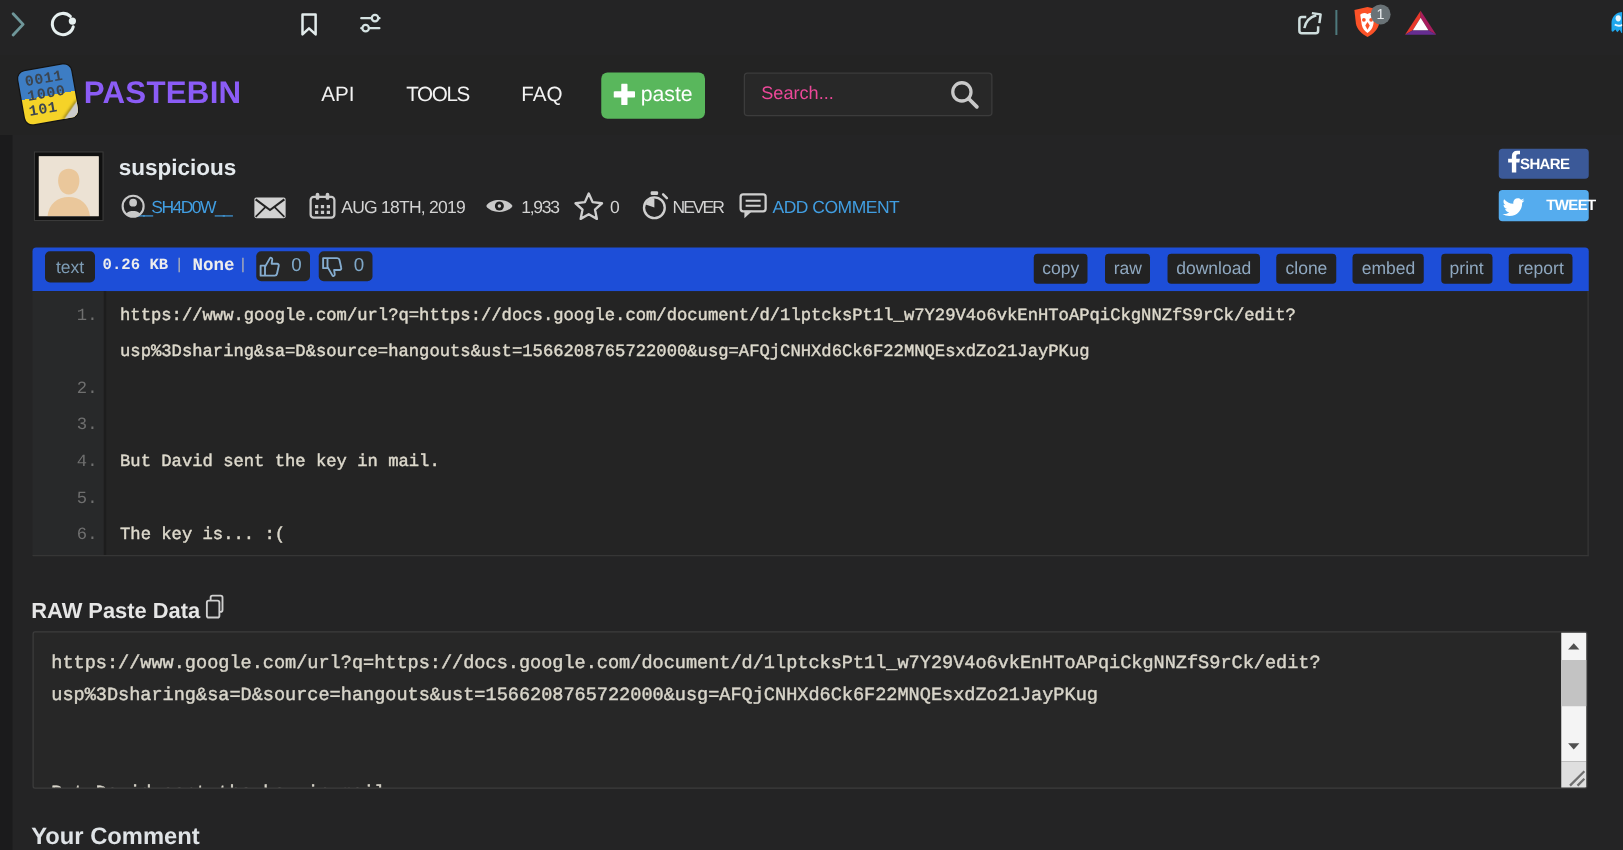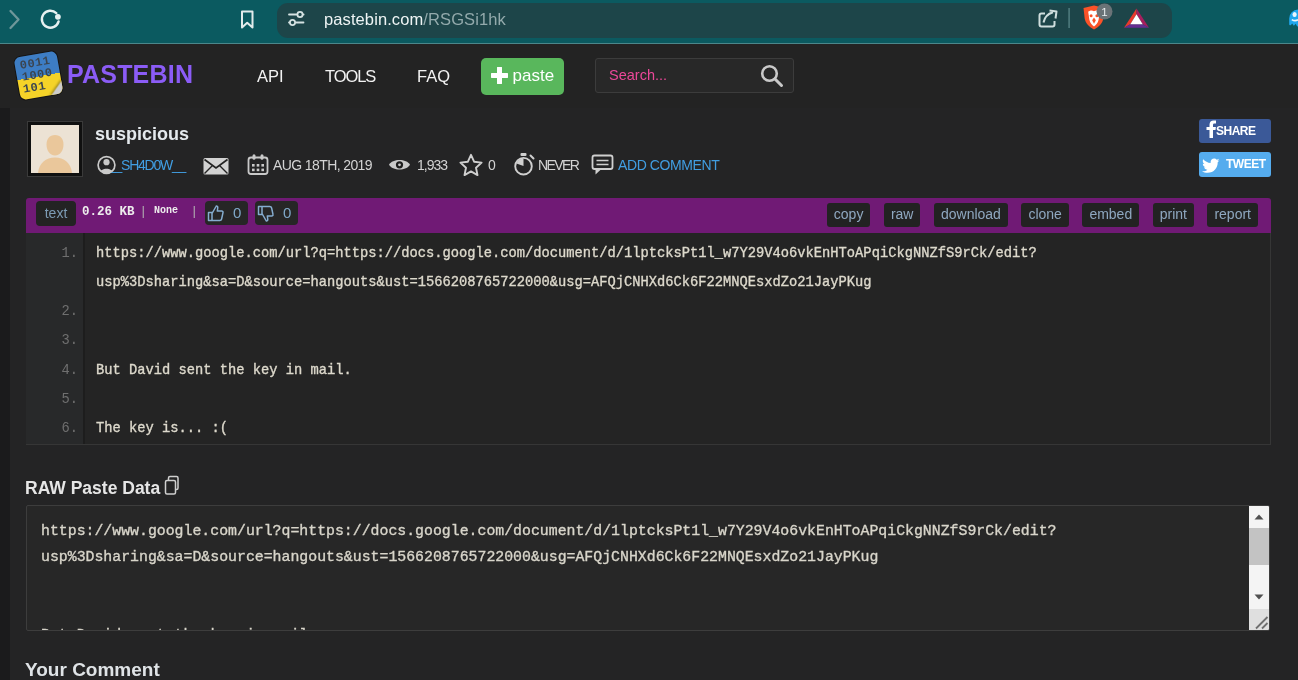--- a/index.html
+++ b/index.html
@@ -35,21 +35,21 @@
 #avatar .inner { position:absolute; left:3px; top:3px; width:48px; height:48px; background:#eee3d3; overflow:hidden; }
 #title { position:absolute; left:95px; top:124px; font-size:18px; font-weight:bold; color:#e4e9ed; }
 .meta { position:absolute; top:156.5px; font-size:14px; color:#d3d3d3; }
 .blue { color:#419ee2; }
 
 .sharebtn { position:absolute; left:1199px; width:72px; color:#fff; font-size:12px; font-weight:bold; border-radius:3px; text-align:left; letter-spacing:-0.5px; }
 #fbbtn { top:119px; height:24px; background:#3b5998; line-height:24px; }
 #twbtn { top:152px; height:25px; background:#55acee; line-height:25px; }
 
 
-#toolbar { position:absolute; left:26px; top:198px; width:1245px; height:35px; background:#701a75; border-radius:3px 3px 0 0; }
+#toolbar { position:absolute; left:26px; top:198px; width:1245px; height:35px; background:#1d4ed8; border-radius:3px 3px 0 0; }
 .chip { position:absolute; background:#232323; border-radius:4px; color:#7d9cb5; }
 #chip-text { left:10px; top:3px; width:40px; height:25px; font-size:14px; text-align:center; line-height:24px; }
 #kbinfo { position:absolute; left:56px; top:7px; font-family:"Liberation Mono",monospace; font-size:12.5px; font-weight:bold; color:#ededed; }
 .thumbchip { position:absolute; top:3px; width:43px; height:24px; background:#262626; border-radius:4px; }
 .thumbchip .num { position:absolute; left:28px; top:3px; font-size:15px; color:#7fa8c8; }
 #rightchips { position:absolute; right:13px; top:5px; height:24px; }
 #rightchips span { display:inline-block; background:#222222; border-radius:3px; color:#8fa8c0; font-size:14px; height:24px; line-height:23px; padding:0 7px; margin-left:13.5px; }
 
 
 #codeblock { position:absolute; left:26px; top:233px; width:1245px; height:212px; background:#242424; border-right:1px solid #363636; border-bottom:1px solid #363636; }
@@ -65,25 +65,20 @@
 #sbar { position:absolute; left:1222px; top:0; width:21px; height:103px; background:#f4f4f4; }
 #scorner { position:absolute; left:1222px; top:103px; width:21px; height:22px; background:#dfdfdf; }
 #sthumb { position:absolute; left:1222px; top:22px; width:21px; height:37px; background:#c3c3c3; }
 
 #commenthead { position:absolute; left:25px; top:659px; font-size:19px; font-weight:bold; color:#dfe3e6; }
 </style>
 </head>
 <body>
 <div id="page">
 
-  <div id="chrome">
-    <div id="omnibox"></div>
-    <span class="urltext">pastebin.com<span class="urlgrey">/RSGSi1hk</span></span>
-    <div class="bline"></div>
-  </div>
 
   <svg class="abs" style="left:0;top:0;z-index:50;" width="1298" height="680" viewBox="0 0 1298 680" fill="none">
 
     <path d="M 10.5,11 L 18.5,19.5 L 10.5,28" stroke="#6f979a" stroke-width="2.3" stroke-linecap="round" stroke-linejoin="round"></path>
 
     <path d="M 56.3,13.1 A 8.5,8.5 0 1 0 58.6,21.4" stroke="#e7f0f0" stroke-width="2.4" stroke-linecap="round" fill="none"></path>
     <circle cx="57.9" cy="16.8" r="2.9" fill="#e7f0f0"></circle>
 
     <path d="M 242,11.5 H 252.5 V 27.5 L 247.2,22.7 L 242,27.5 Z" stroke="#e2ebeb" stroke-width="2" stroke-linejoin="round"></path>
 
@@ -205,27 +200,27 @@
   <span id="title">suspicious</span>
 
   <span class="meta blue" style="left:108px; letter-spacing:-1.25px;">__SH4D0W__</span>
   <span class="meta" style="left:273px; letter-spacing:-0.6px;">AUG 18TH, 2019</span>
   <span class="meta" style="left:417px; letter-spacing:-1px;">1,933</span>
   <span class="meta" style="left:488px;">0</span>
   <span class="meta" style="left:538px; letter-spacing:-1.6px;">NEVER</span>
   <span class="meta blue" style="left:618px; letter-spacing:-0.4px;">ADD COMMENT</span>
 
   <div class="sharebtn" id="fbbtn"><span style="padding-left:17px;">SHARE</span></div>
-  <div class="sharebtn" id="twbtn"><span style="padding-left:27px;">TWEET</span></div>
+  <div class="sharebtn" id="twbtn"><span style="padding-left:38px;">TWEET</span></div>
 
   <div id="toolbar">
     <div class="chip" id="chip-text">text</div>
     <span id="kbinfo">0.26 KB</span>
     <span style="position:absolute;left:113.5px;top:7px;font-family:'Liberation Mono',monospace;font-size:12.5px;color:#b5b5b5;">|</span>
-    <span style="position:absolute;left:128px;top:7px;font-family:'Liberation Mono',monospace;font-size:10px;font-weight:bold;color:#ededed;">None</span>
+    <span style="position:absolute;left:128px;top:7px;font-family:'Liberation Mono',monospace;font-size:14px;font-weight:bold;color:#ededed;">None</span>
     <span style="position:absolute;left:164.5px;top:7px;font-family:'Liberation Mono',monospace;font-size:12.5px;color:#b5b5b5;">|</span>
     <div class="thumbchip" style="left:179px;">
         <span class="num">0</span>
       </div>
     <div class="thumbchip" style="left:229px;">
         <span class="num">0</span>
       </div>
     <div id="rightchips">
       <span>copy</span><span>raw</span><span>download</span><span>clone</span><span>embed</span><span>print</span><span>report</span>
     </div>

